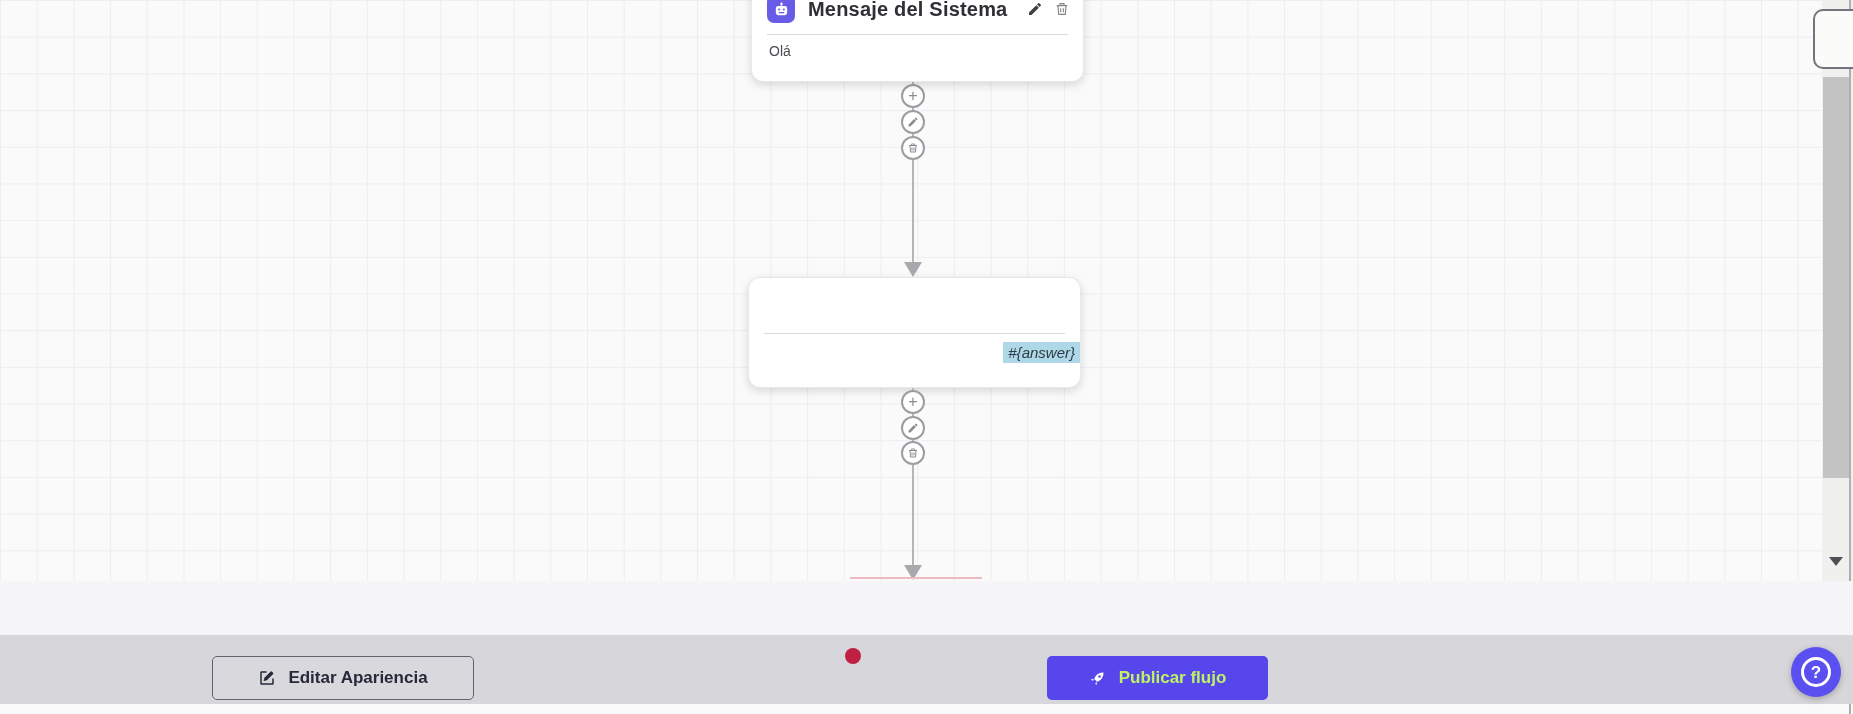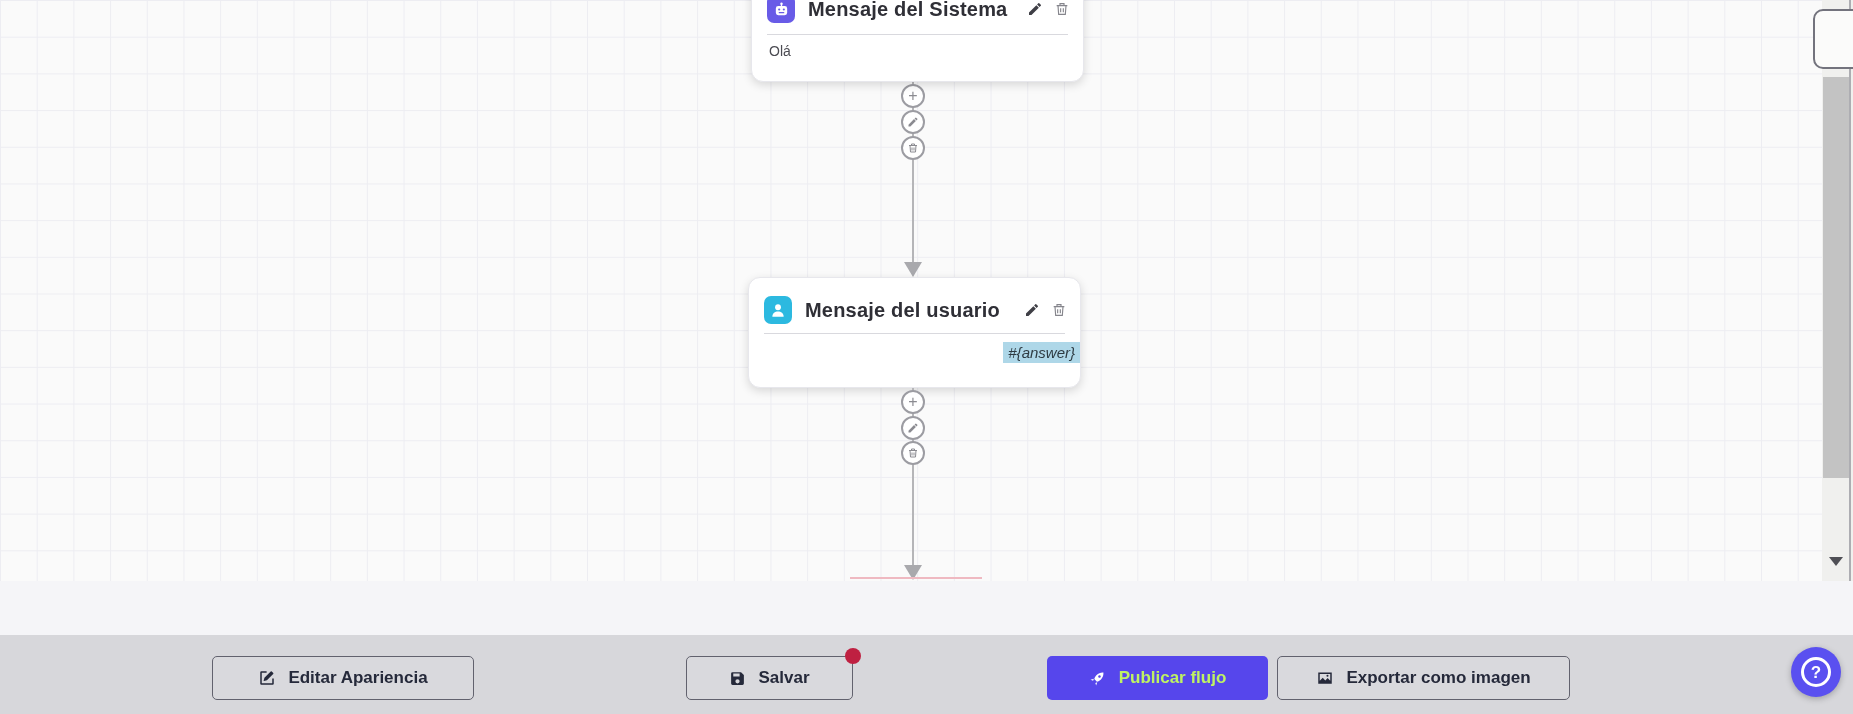--- a/index.html
+++ b/index.html
@@ -69,21 +69,21 @@
   .scroll-thumb { position:absolute; left:1823px; top:77px; width:26px; height:401px; background:#c3c3c3; }
   .scroll-arrow-down { position:absolute; left:1829px; top:557px; width:0; height:0;
     border-left:7px solid transparent; border-right:7px solid transparent;
     border-top:9px solid #4f4f55; }
   .window-scroll-edge { position:absolute; left:1849px; top:0; width:2px; height:714px; background:#adadb2; }
   .corner-box { position:absolute; left:1813px; top:9px; width:52px; height:60px;
     border:2px solid #73737d; border-radius:10px; background:#fbfbfa; z-index:5; }
 
   
   .strip { position:absolute; left:0; top:581px; width:1853px; height:54px; background:#f5f5f8; }
-  .bottombar { position:absolute; left:0; top:635px; width:1853px; height:79px; background:#d7d7db; }
+  .bottombar { position:absolute; left:0; top:635px; width:1853px; height:69px; background:#d7d7db; }
 
   .btn { position:absolute; top:21px; height:44px; border:1.5px solid #62626e;
     border-radius:5px; background:#d9d9dd; display:flex; align-items:center;
     justify-content:center; gap:12px; font-size:17px; font-weight:700;
     color:#25293a; cursor:pointer; }
   .btn svg { flex:0 0 auto; }
   .btn-edit    { left:212px;  width:262px; }
   .btn-reload  { left:484px;  width:192px; }
   .btn-save    { left:686px;  width:167px; }
   .btn-test    { left:862px;  width:140px; }
@@ -151,41 +151,20 @@
               <path d="M4 7h16M10 11v6M14 11v6M6 7l1 13h10l1-13M9 7V4h6v3"></path>
             </svg>
         </span>
       </div>
     </div>
     <div class="node-divider"></div>
     <div class="node-body-left">Olá</div>
   </div>
 
   <div class="node node-user">
-    <div class="node-header">
-      <div class="node-icon node-icon-user">
-        <svg width="18" height="18" viewBox="0 0 24 24">
-          <circle cx="12" cy="8.3" r="3.9" fill="#ffffff"></circle>
-          <path d="M4.5 20.5c0-4.1 3.4-6.6 7.5-6.6s7.5 2.5 7.5 6.6v.5h-15z" fill="#ffffff"></path>
-        </svg>
-      </div>
-      <div class="node-title">Mensaje del usuario</div>
-      <div class="node-actions">
-        <span class="act-edit">
-          <svg width="16" height="16" viewBox="0 0 24 24" fill="currentColor">
-              <path d="M3 17.25V21h3.75L17.8 9.94l-3.75-3.75L3 17.25zM20.7 7.04a1 1 0 0 0 0-1.41l-2.34-2.34a1 1 0 0 0-1.41 0l-1.83 1.83 3.75 3.75 1.83-1.83z"></path>
-            </svg>
-        </span>
-        <span class="act-del">
-          <svg width="16" height="16" viewBox="0 0 24 24" fill="none" stroke="currentColor" stroke-width="1.7">
-              <path d="M4 7h16M10 11v6M14 11v6M6 7l1 13h10l1-13M9 7V4h6v3"></path>
-            </svg>
-        </span>
-      </div>
-    </div>
     <div class="node-divider"></div>
     <div class="node-body-center">
       <span class="var-chip">#{answer}</span>
     </div>
   </div>
 
   <div class="conn-line line-2"></div>
   <div class="arrowhead arrow-2"></div>
   <div class="conn-btn" style="top:390px">
     <span class="conn-plus">+</span>
@@ -221,53 +200,36 @@
       <span style="display:flex">
         <svg width="18" height="18" viewBox="0 0 24 24" fill="currentColor">
             <path d="M20.7 5.63l-2.33-2.33a1 1 0 0 0-1.41 0l-8.4 8.4-1 3.67a.5.5 0 0 0 .62.62l3.67-1 8.4-8.4a1 1 0 0 0 0-1.41z"></path>
             <path d="M19 12.5V19H5V5h6.5V3H4.5A1.5 1.5 0 0 0 3 4.5v15A1.5 1.5 0 0 0 4.5 21h15a1.5 1.5 0 0 0 1.5-1.5V12.5h-2z"></path>
           </svg>
       </span>
       <span>Editar Apariencia</span>
     </div>
 
 
-    <div class="btn btn-save">
-      <span style="display:flex">
-        <svg width="17" height="17" viewBox="0 0 24 24" fill="currentColor">
-            <path d="M17 3H5a2 2 0 0 0-2 2v14a2 2 0 0 0 2 2h14a2 2 0 0 0 2-2V7l-4-4zm-5 16a3 3 0 1 1 0-6 3 3 0 0 1 0 6zm3-10H6V5h9v4z"></path>
-          </svg>
-      </span>
-      <span>Salvar</span>
-    </div>
     <div class="save-dot"></div>
 
 
     <div class="btn btn-publish">
       <span style="display:flex">
         <svg width="18" height="18" viewBox="0 0 24 24">
             <g transform="rotate(45 12 12)" fill="#ffffff">
               <path d="M12 1.8c2.6 2.1 4.1 5.2 4.1 8.7 0 2.4-.6 4.4-1.6 6H9.5c-1-1.6-1.6-3.6-1.6-6 0-3.5 1.5-6.6 4.1-8.7z"></path>
               <circle cx="12" cy="9.2" r="1.7" fill="#5646EC"></circle>
               <path d="M8.8 16.6l-2.1 4.2 3.2-1.7zM15.2 16.6l2.1 4.2-3.2-1.7z"></path>
             </g>
           </svg>
       </span>
       <span>Publicar flujo</span>
     </div>
 
-    <div class="btn btn-export">
-      <span style="display:flex">
-        <svg width="18" height="18" viewBox="0 0 24 24" fill="currentColor">
-            <path d="M3 4.5h18v15H3v-15zm2 2v9.3l4-4.2 3.4 3.6 3.1-3.1 3.5 3.5V6.5H5z"></path>
-            <circle cx="15.3" cy="9" r="1.4"></circle>
-          </svg>
-      </span>
-      <span>Exportar como imagen</span>
-    </div>
 
   </div>
 
   <div class="help-btn">
     <div class="help-ring">
       <span>?</span>
     </div>
   </div>
 
 </div>

